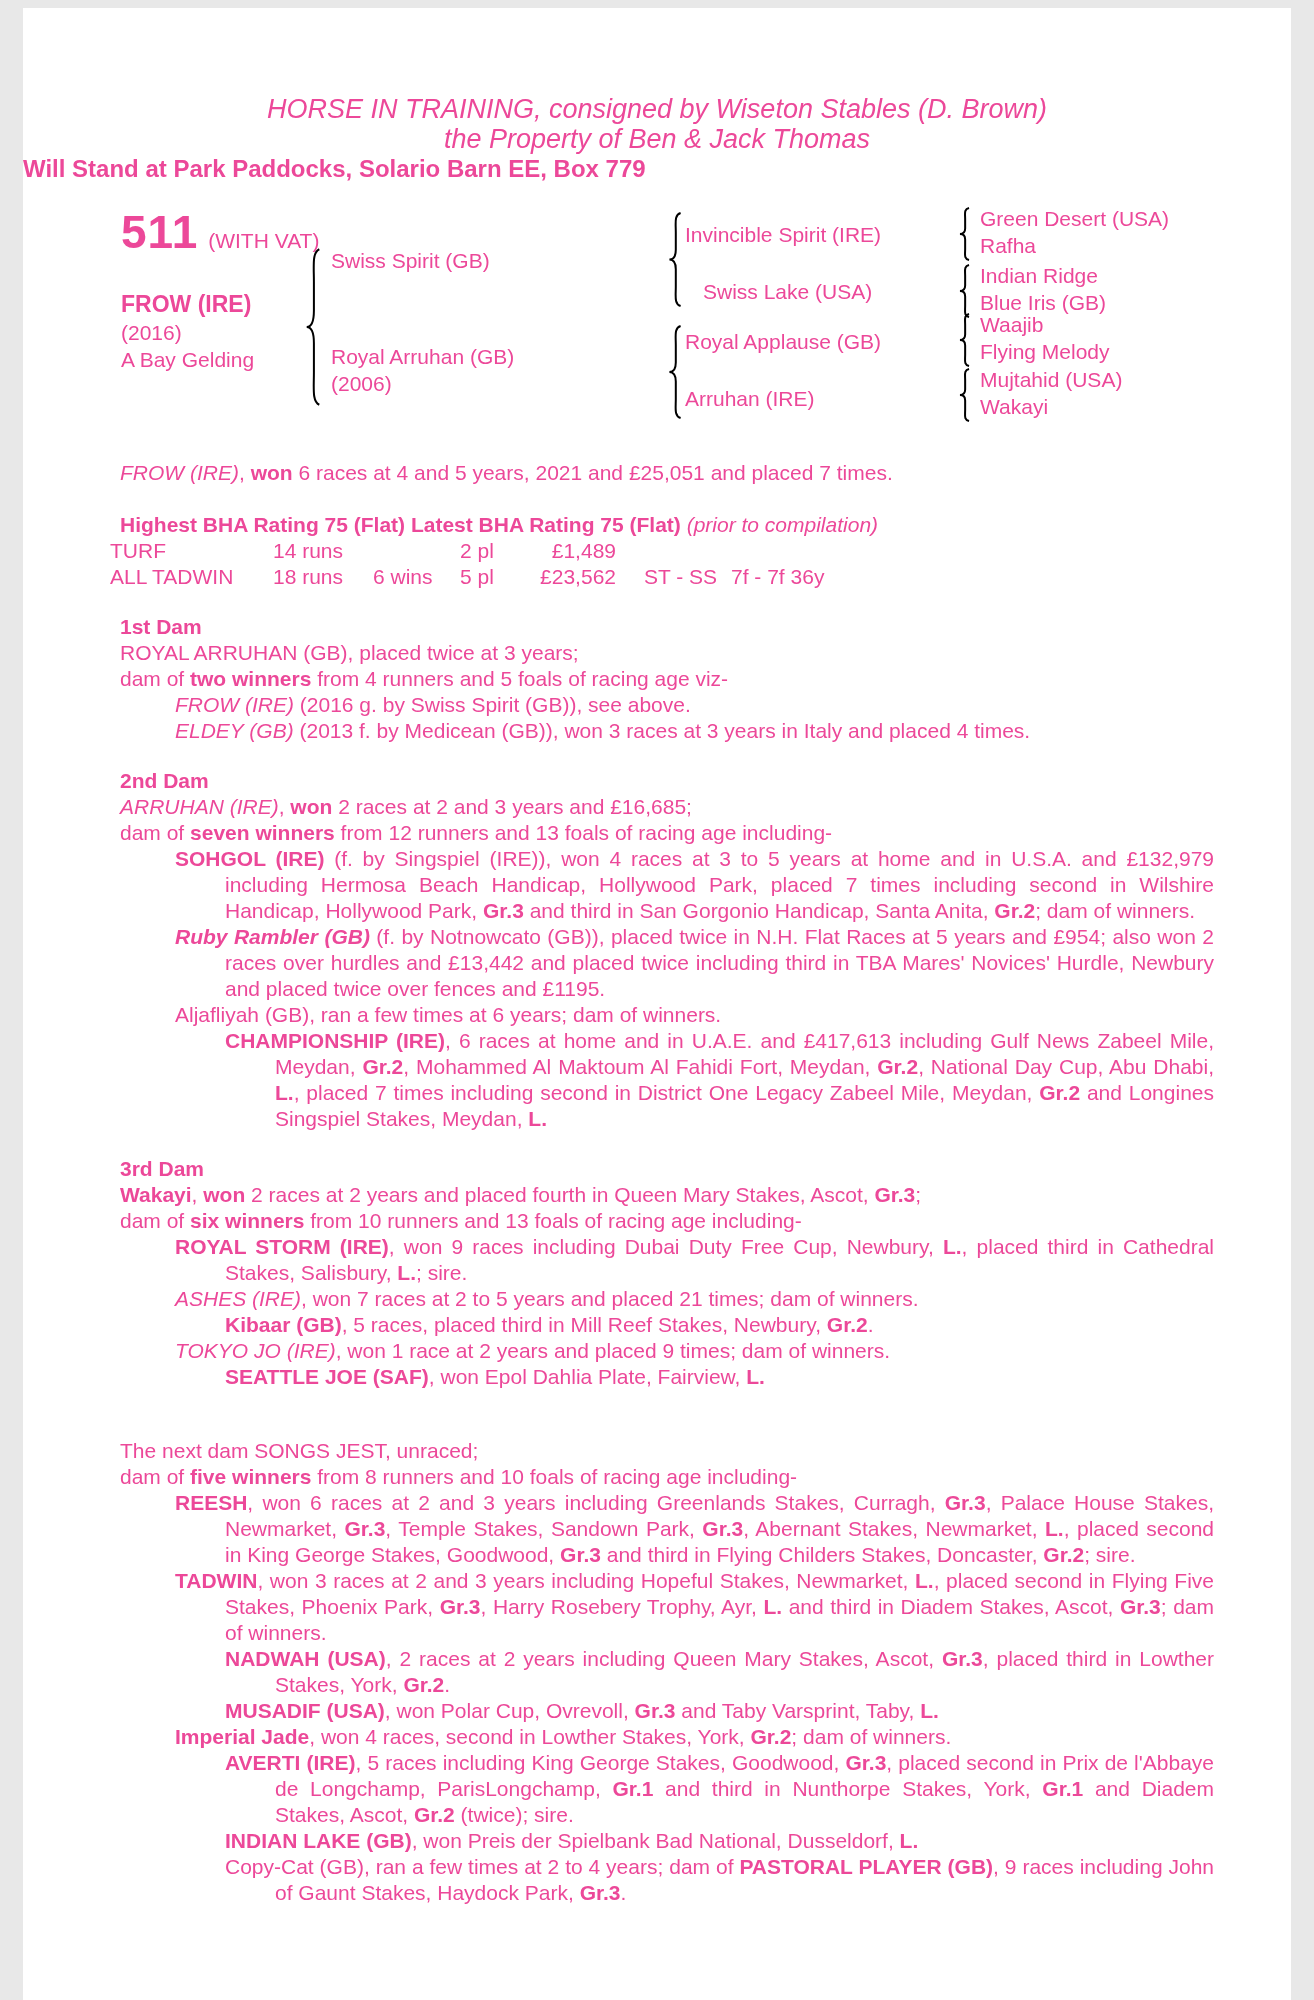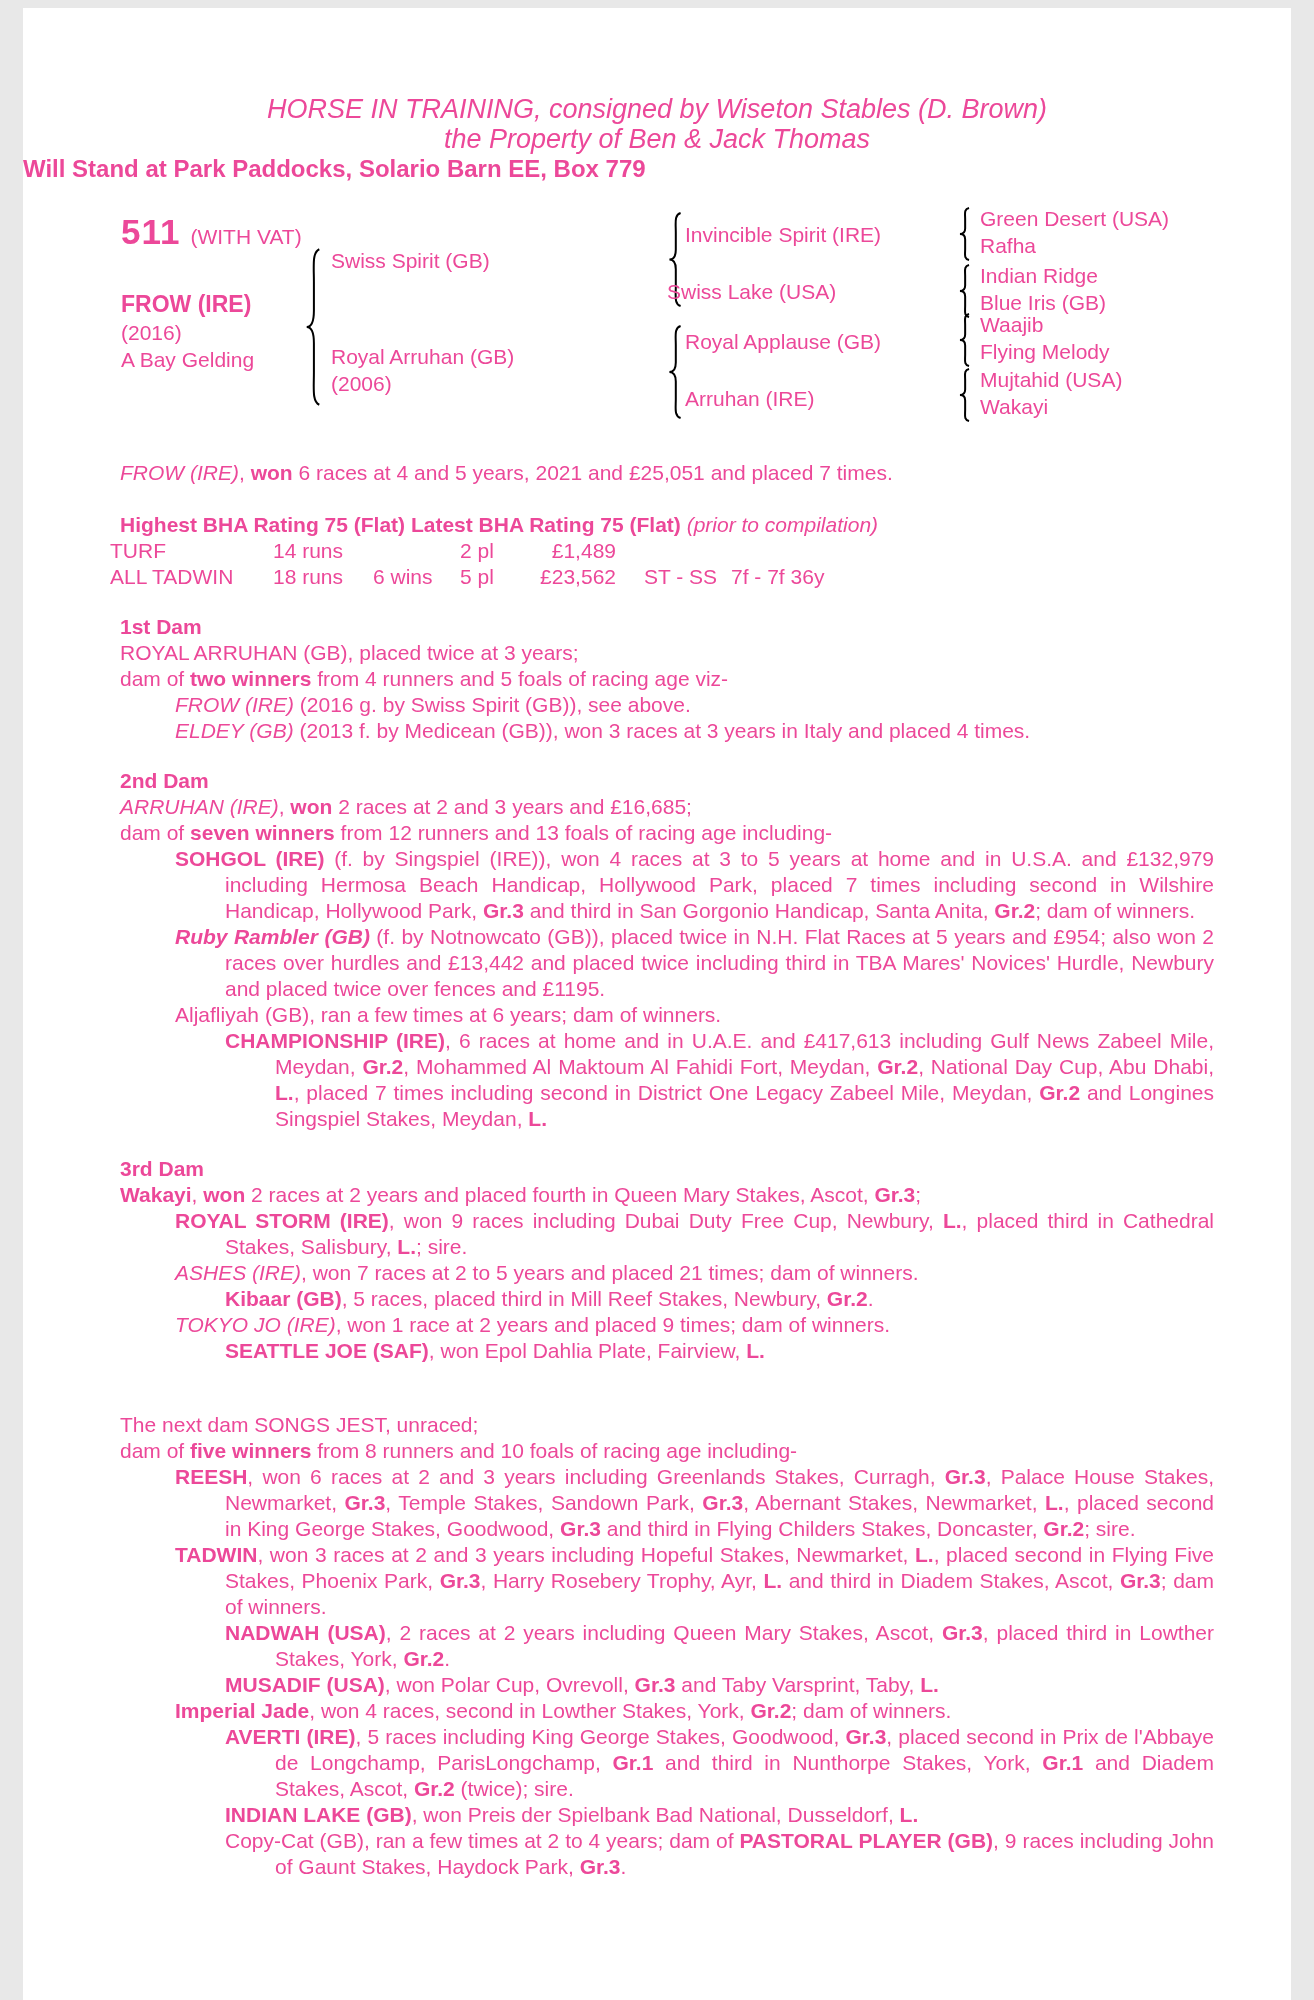--- a/index.html
+++ b/index.html
@@ -20,21 +20,21 @@
   .hdr-line1,.hdr-line2{
     text-align:center;font-style:italic;font-size:27px;line-height:30px;font-weight:400;
   }
   .hdr-line3{
     font-weight:bold;font-size:24px;line-height:30px;
   }
   
   .chart{position:relative;height:250px;}
   .chart .abs{position:absolute;white-space:nowrap;}
   .lot-row{display:flex;align-items:baseline;}
-  .lot-number{font-size:35px;font-weight:bold;letter-spacing:1px;line-height:40px;}
+  .lot-number{font-size:46px;font-weight:bold;letter-spacing:1px;line-height:40px;}
   .lot-vat{font-size:21px;margin-left:10px;}
   .horse-name{font-weight:bold;font-size:23px;}
   .brace{position:absolute;}
   .brace path{fill:none;stroke:#000;stroke-width:2;vector-effect:non-scaling-stroke;}
   
   .record{margin:26px 77px 0 97px;}
   .stats{
     display:grid;
     grid-template-columns:163px 100px 87px 68px 88px 28px 87px auto;
     margin-left:-10px;
@@ -85,21 +85,21 @@
     <div class="abs" style="left:308px;top:187px;">(2006)</div>
 
     <svg class="brace" style="left:644px;top:27px;width:16px;height:97px;" viewBox="0 0 20 100" preserveAspectRatio="none">
       <path d="M17 2 C 9 4, 11 12, 11 22 L 11 40 C 11 47, 8 50, 3 50 C 8 50, 11 53, 11 60 L 11 78 C 11 88, 9 96, 17 98"></path>
     </svg>
     <svg class="brace" style="left:644px;top:140px;width:16px;height:96px;" viewBox="0 0 20 100" preserveAspectRatio="none">
       <path d="M17 2 C 9 4, 11 12, 11 22 L 11 40 C 11 47, 8 50, 3 50 C 8 50, 11 53, 11 60 L 11 78 C 11 88, 9 96, 17 98"></path>
     </svg>
 
     <div class="abs" style="left:662px;top:38px;">Invincible Spirit (IRE)</div>
-    <div class="abs" style="left:644px;top:95px;">Swiss Lake (USA)</div>
+    <div class="abs" style="left:680px;top:95px;">Swiss Lake (USA)</div>
     <div class="abs" style="left:662px;top:145px;">Royal Applause (GB)</div>
     <div class="abs" style="left:662px;top:202px;">Arruhan (IRE)</div>
 
     <svg class="brace" style="left:935px;top:23px;width:13px;height:54px;" viewBox="0 0 20 100" preserveAspectRatio="none">
       <path d="M17 2 C 9 4, 11 12, 11 22 L 11 40 C 11 47, 8 50, 3 50 C 8 50, 11 53, 11 60 L 11 78 C 11 88, 9 96, 17 98"></path>
     </svg>
     <svg class="brace" style="left:935px;top:80px;width:13px;height:54px;" viewBox="0 0 20 100" preserveAspectRatio="none">
       <path d="M17 2 C 9 4, 11 12, 11 22 L 11 40 C 11 47, 8 50, 3 50 C 8 50, 11 53, 11 60 L 11 78 C 11 88, 9 96, 17 98"></path>
     </svg>
     <svg class="brace" style="left:935px;top:129px;width:13px;height:54px;" viewBox="0 0 20 100" preserveAspectRatio="none">
@@ -163,20 +163,21 @@
         <div class="para ind0"><span class="i">ARRUHAN (IRE)</span><span>, </span><span class="b">won</span><span> 2 races at 2 and 3 years and £16,685;</span></div>
         <div class="para ind0"><span>dam of </span><span class="b">seven winners</span><span> from 12 runners and 13 foals of racing age including-</span></div>
         <div class="para ind1"><span class="b">SOHGOL (IRE)</span><span> (f. by Singspiel (IRE)), won 4 races at 3 to 5 years at home and in U.S.A. and £132,979 including Hermosa Beach Handicap, Hollywood Park, placed 7 times including second in Wilshire Handicap, Hollywood Park, </span><span class="b">Gr.3</span><span> and third in San Gorgonio Handicap, Santa Anita, </span><span class="b">Gr.2</span><span>; dam of winners.</span></div>
         <div class="para ind1"><span class="b i">Ruby Rambler (GB)</span><span> (f. by Notnowcato (GB)), placed twice in N.H. Flat Races at 5 years and £954; also won 2 races over hurdles and £13,442 and placed twice including third in TBA Mares' Novices' Hurdle, Newbury and placed twice over fences and £1195.</span></div>
         <div class="para ind1"><span>Aljafliyah (GB), ran a few times at 6 years; dam of winners.</span></div>
         <div class="para ind2"><span class="b">CHAMPIONSHIP (IRE)</span><span>, 6 races at home and in U.A.E. and £417,613 including Gulf News Zabeel Mile, Meydan, </span><span class="b">Gr.2</span><span>, Mohammed Al Maktoum Al Fahidi Fort, Meydan, </span><span class="b">Gr.2</span><span>, National Day Cup, Abu Dhabi, </span><span class="b">L.</span><span>, placed 7 times including second in District One Legacy Zabeel Mile, Meydan, </span><span class="b">Gr.2</span><span> and Longines Singspiel Stakes, Meydan, </span><span class="b">L.</span></div>
       </div>
       <div class="section">
         <div class="section-heading">3rd Dam</div>
         <div class="para ind0"><span class="b">Wakayi</span><span>, </span><span class="b">won</span><span> 2 races at 2 years and placed fourth in Queen Mary Stakes, Ascot, </span><span class="b">Gr.3</span><span>;</span></div>
+        <div class="para ind0"><span>dam of </span><span class="b">six winners</span><span> from 10 runners and 13 foals of racing age including-</span></div>
         <div class="para ind1"><span class="b">ROYAL STORM (IRE)</span><span>, won 9 races including Dubai Duty Free Cup, Newbury, </span><span class="b">L.</span><span>, placed third in Cathedral Stakes, Salisbury, </span><span class="b">L.</span><span>; sire.</span></div>
         <div class="para ind1"><span class="i">ASHES (IRE)</span><span>, won 7 races at 2 to 5 years and placed 21 times; dam of winners.</span></div>
         <div class="para ind2"><span class="b">Kibaar (GB)</span><span>, 5 races, placed third in Mill Reef Stakes, Newbury, </span><span class="b">Gr.2</span><span>.</span></div>
         <div class="para ind1"><span class="i">TOKYO JO (IRE)</span><span>, won 1 race at 2 years and placed 9 times; dam of winners.</span></div>
         <div class="para ind2"><span class="b">SEATTLE JOE (SAF)</span><span>, won Epol Dahlia Plate, Fairview, </span><span class="b">L.</span></div>
       </div>
       <div class="section gap-lg">
         <div class="para ind0"><span>The next dam SONGS JEST, unraced;</span></div>
         <div class="para ind0"><span>dam of </span><span class="b">five winners</span><span> from 8 runners and 10 foals of racing age including-</span></div>
         <div class="para ind1"><span class="b">REESH</span><span>, won 6 races at 2 and 3 years including Greenlands Stakes, Curragh, </span><span class="b">Gr.3</span><span>, Palace House Stakes, Newmarket, </span><span class="b">Gr.3</span><span>, Temple Stakes, Sandown Park, </span><span class="b">Gr.3</span><span>, Abernant Stakes, Newmarket, </span><span class="b">L.</span><span>, placed second in King George Stakes, Goodwood, </span><span class="b">Gr.3</span><span> and third in Flying Childers Stakes, Doncaster, </span><span class="b">Gr.2</span><span>; sire.</span></div>

